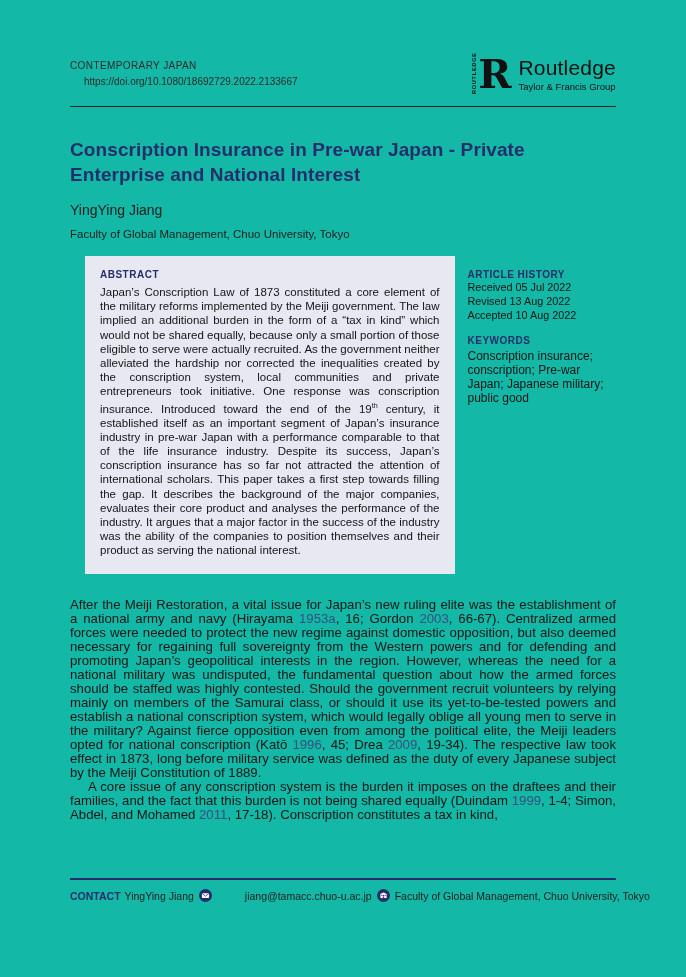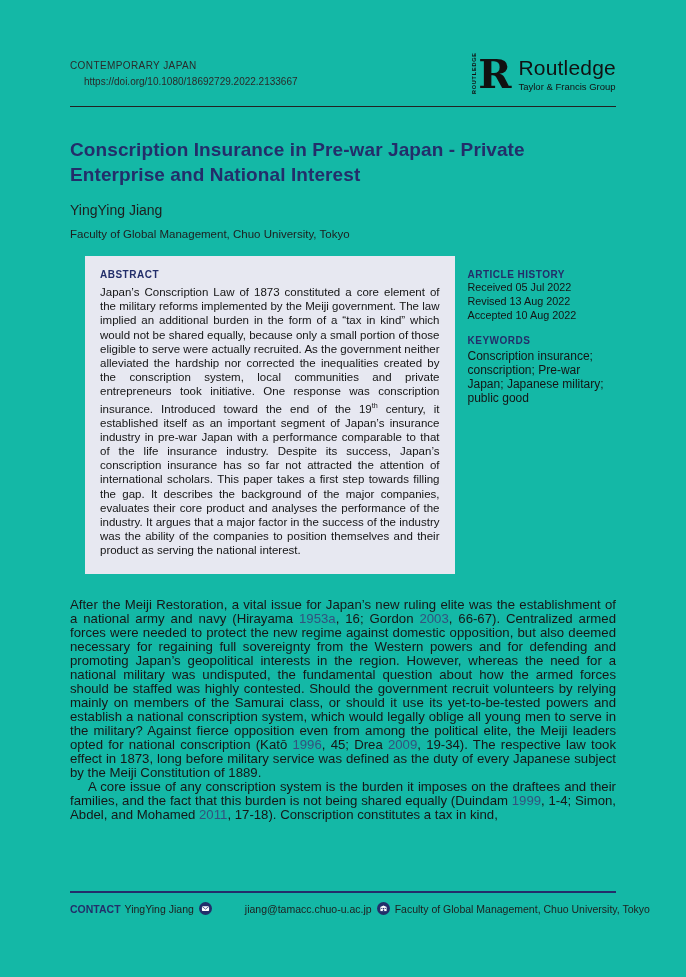--- a/index.html
+++ b/index.html
@@ -63,21 +63,21 @@
 
   
   .body-text { margin-top: 24px; }
   .body-text p {
     font-size: 13.2px; line-height: 14px; text-align: justify; color: #161616;
   }
   .body-text p.indent { text-indent: 18px; }
   .cite { color: #33517e; text-decoration: none; cursor: pointer; }
 
   
-  .footer { position: absolute; left: 70px; right: 70px; bottom: 62px; text-align: center; }
+  .footer { position: absolute; left: 70px; right: 70px; bottom: 75px; text-align: center; }
   .footer-rule { border: none; border-top: 2px solid #232e6a; }
   .contact-line {
     margin-top: 9px; font-size: 10.5px; color: #1e1e1e;
     display: flex; align-items: center; flex-wrap: nowrap; white-space: nowrap;
   }
   .contact-label { font-weight: bold; color: #232e6a; margin-right: 4px; }
   .contact-icon { width: 13px; height: 13px; margin: 0 5px; flex: 0 0 auto; }
   .copyright { margin-top: 7px; font-size: 9.5px; color: #2a2a2a; }
 </style>
 </head>

